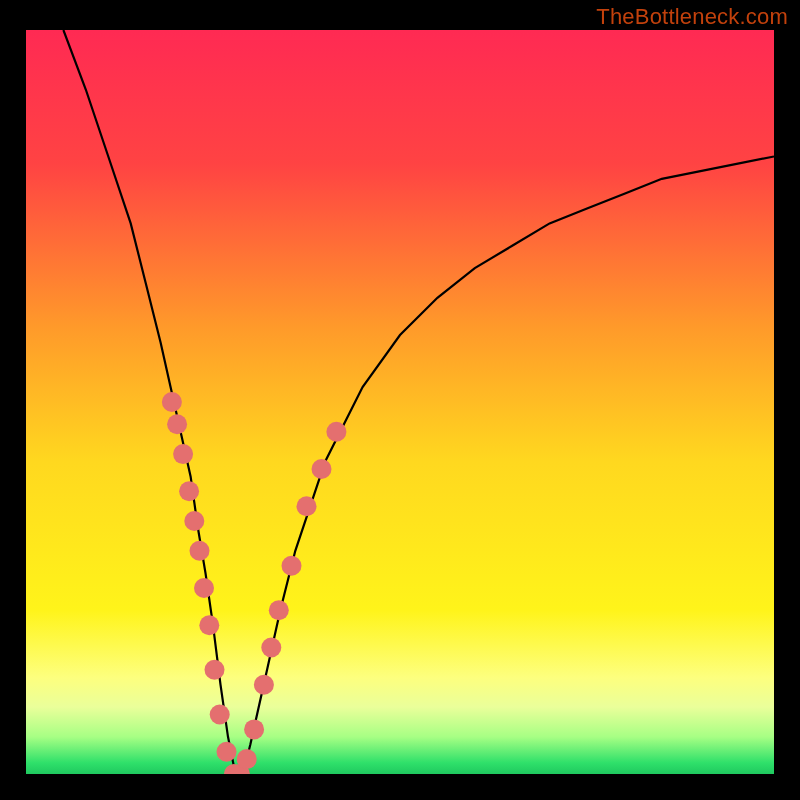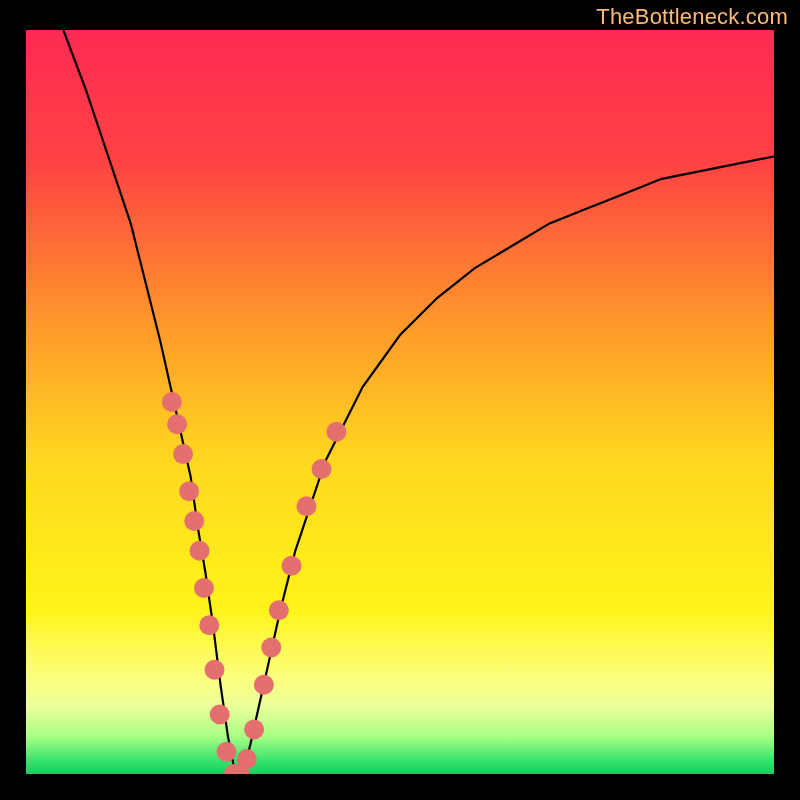--- a/index.html
+++ b/index.html
@@ -26,21 +26,21 @@
     position: absolute;
     top: 30px;
     left: 26px;
     width: 748px;
     height: 744px;
   }
   .watermark {
     position: absolute;
     top: 4px;
     right: 12px;
-    color: #fdba74;
+    color: #c2410c;
     font-size: 22px;
     font-weight: 500;
     letter-spacing: 0.2px;
   }
 </style>
 </head>
 <body>
 
 <div class="frame"></div>
 

